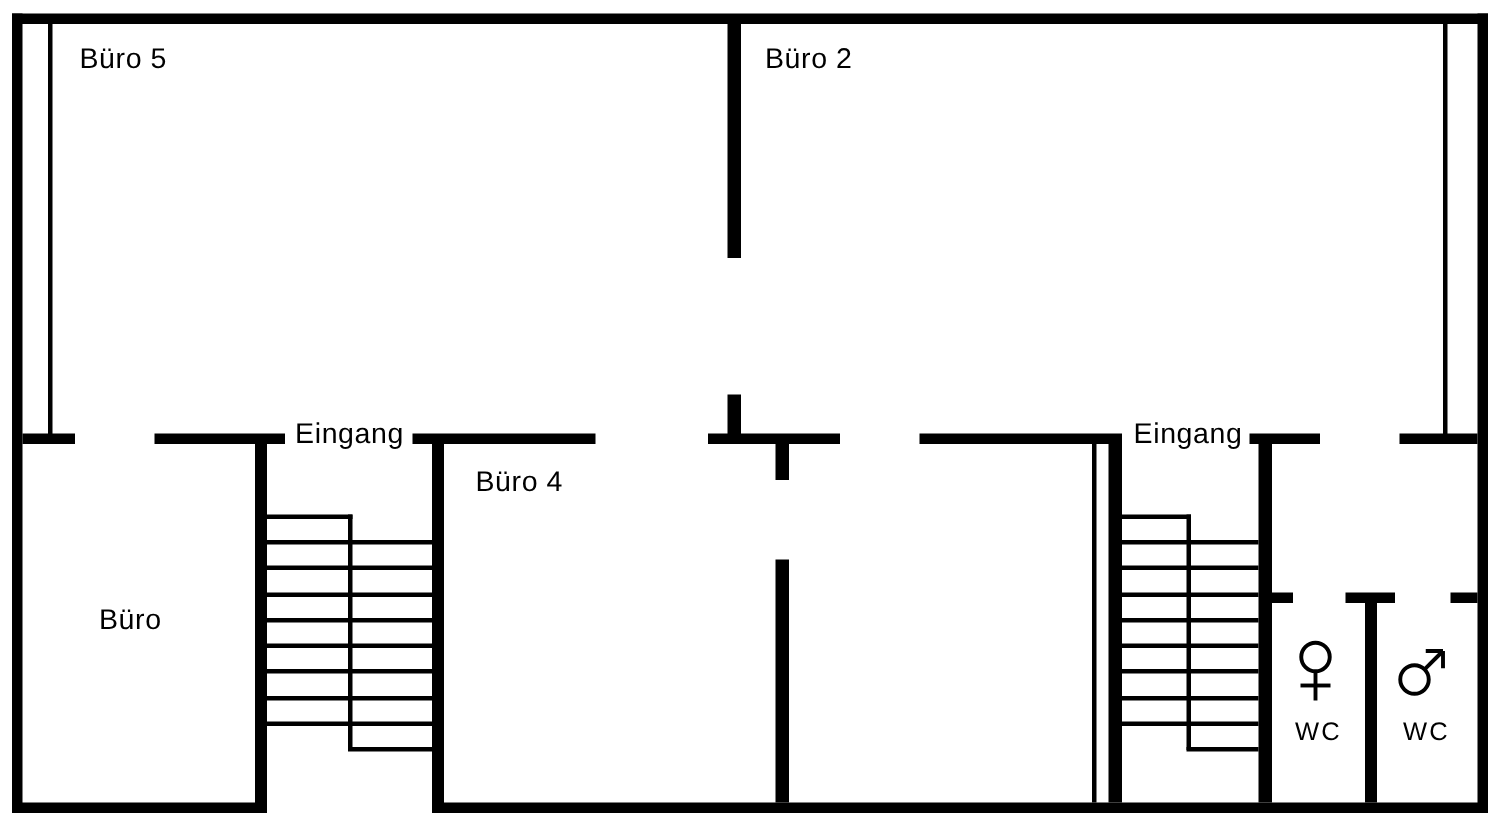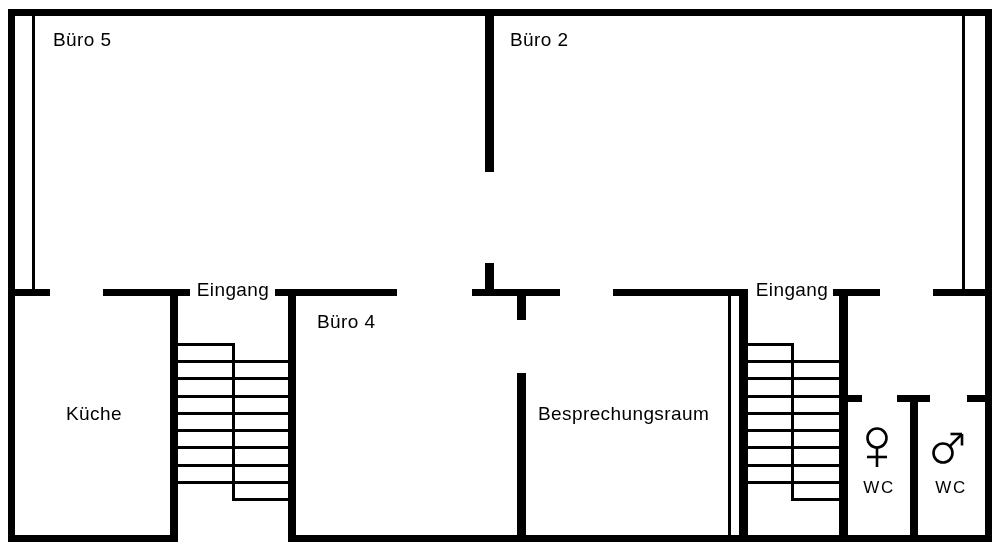--- a/index.html
+++ b/index.html
@@ -78,22 +78,21 @@
   <i class="t" style="left:748px;top:412px;width:91px;height:3px"></i>
   <i class="t" style="left:748px;top:429px;width:91px;height:3px"></i>
   <i class="t" style="left:748px;top:446px;width:91px;height:3px"></i>
   <i class="t" style="left:748px;top:464px;width:91px;height:3px"></i>
   <i class="t" style="left:748px;top:481px;width:91px;height:3px"></i>
   <i class="t" style="left:791px;top:498px;width:48px;height:3px"></i>
 
   <div class="label" style="left:53px;top:30px">Büro 5</div>
   <div class="label" style="left:510px;top:30px">Büro 2</div>
   <div class="label" style="left:317px;top:312px">Büro 4</div>
-  <div class="label" style="left:66px;top:404px">Küche</div>
-  <div class="label" style="left:538px;top:404px">Besprechungsraum</div>
+  <div class="label" style="left:66px;top:404px">Büro</div>
   <div class="label centered" style="left:233px;top:280px">Eingang</div>
   <div class="label centered" style="left:792px;top:280px">Eingang</div>
   <div class="label wc-label centered" style="left:879px;top:479px">WC</div>
   <div class="label wc-label centered" style="left:951px;top:479px">WC</div>
 
   <svg class="sym" style="left:862px;top:424px" width="30" height="46" viewBox="0 0 30 46">
     <circle cx="15" cy="14" r="9.5"></circle>
     <line x1="15" y1="23.5" x2="15" y2="43"></line>
     <line x1="5" y1="33" x2="25" y2="33"></line>
   </svg>

